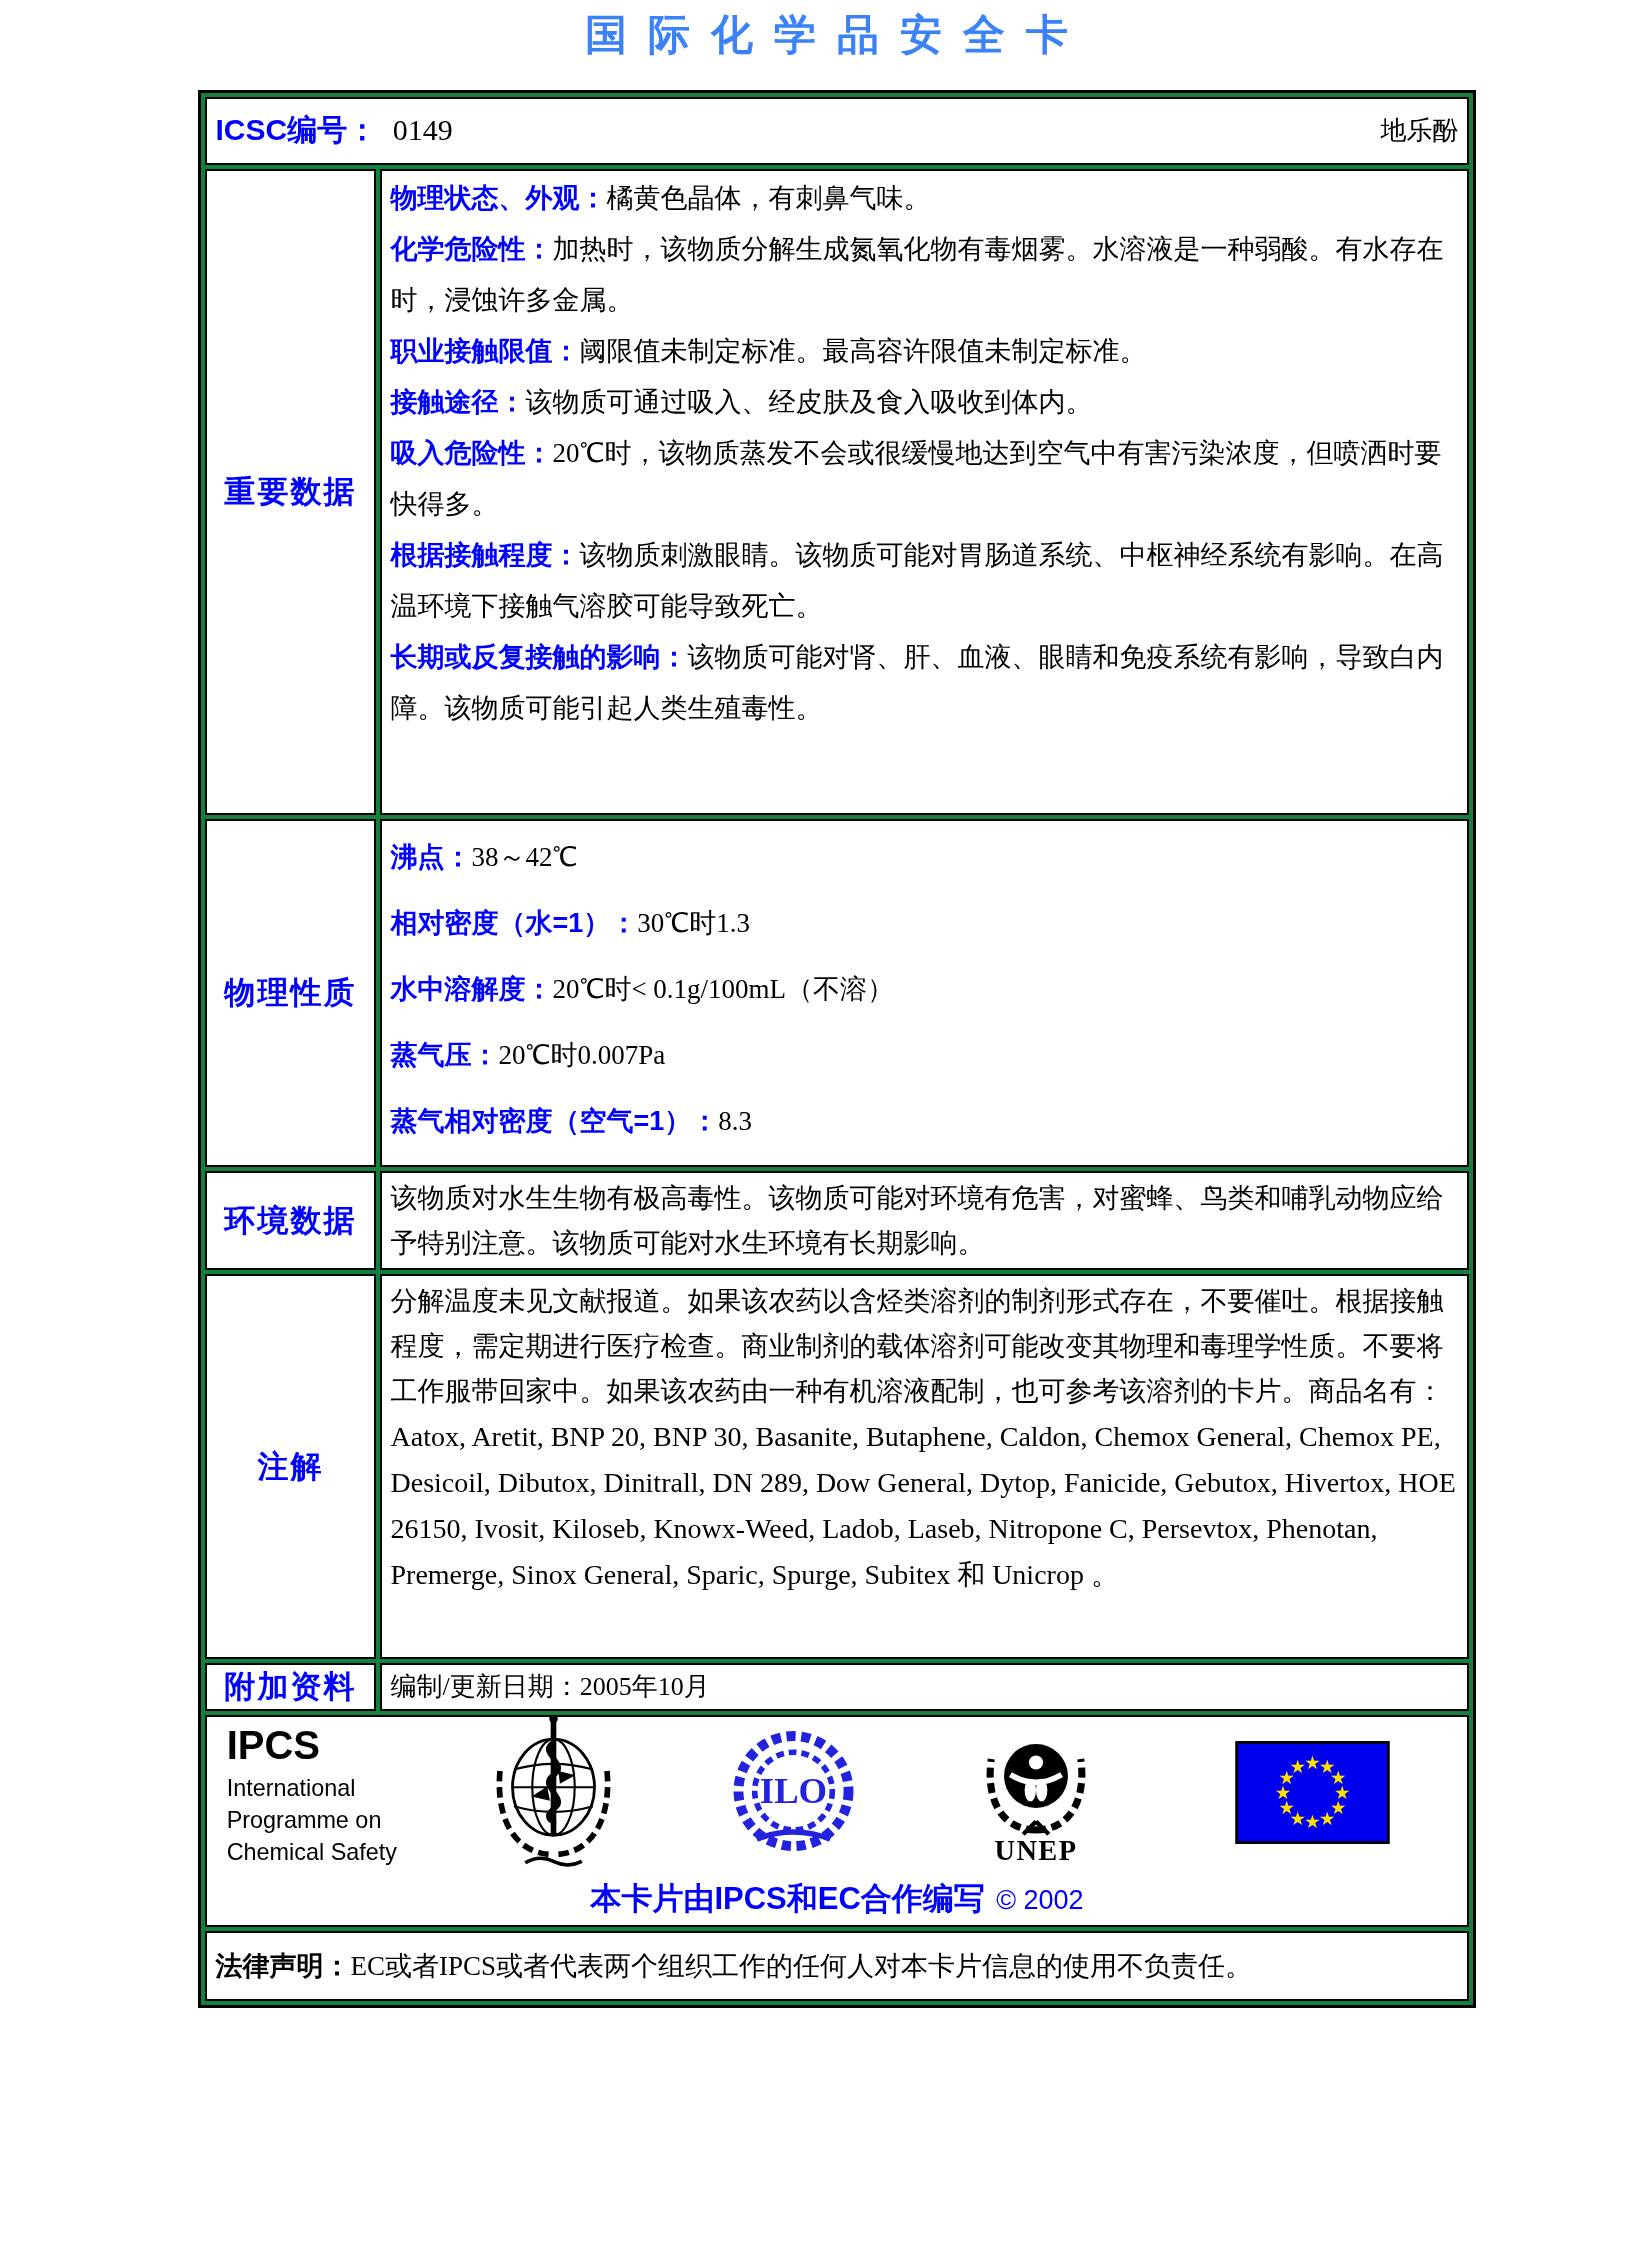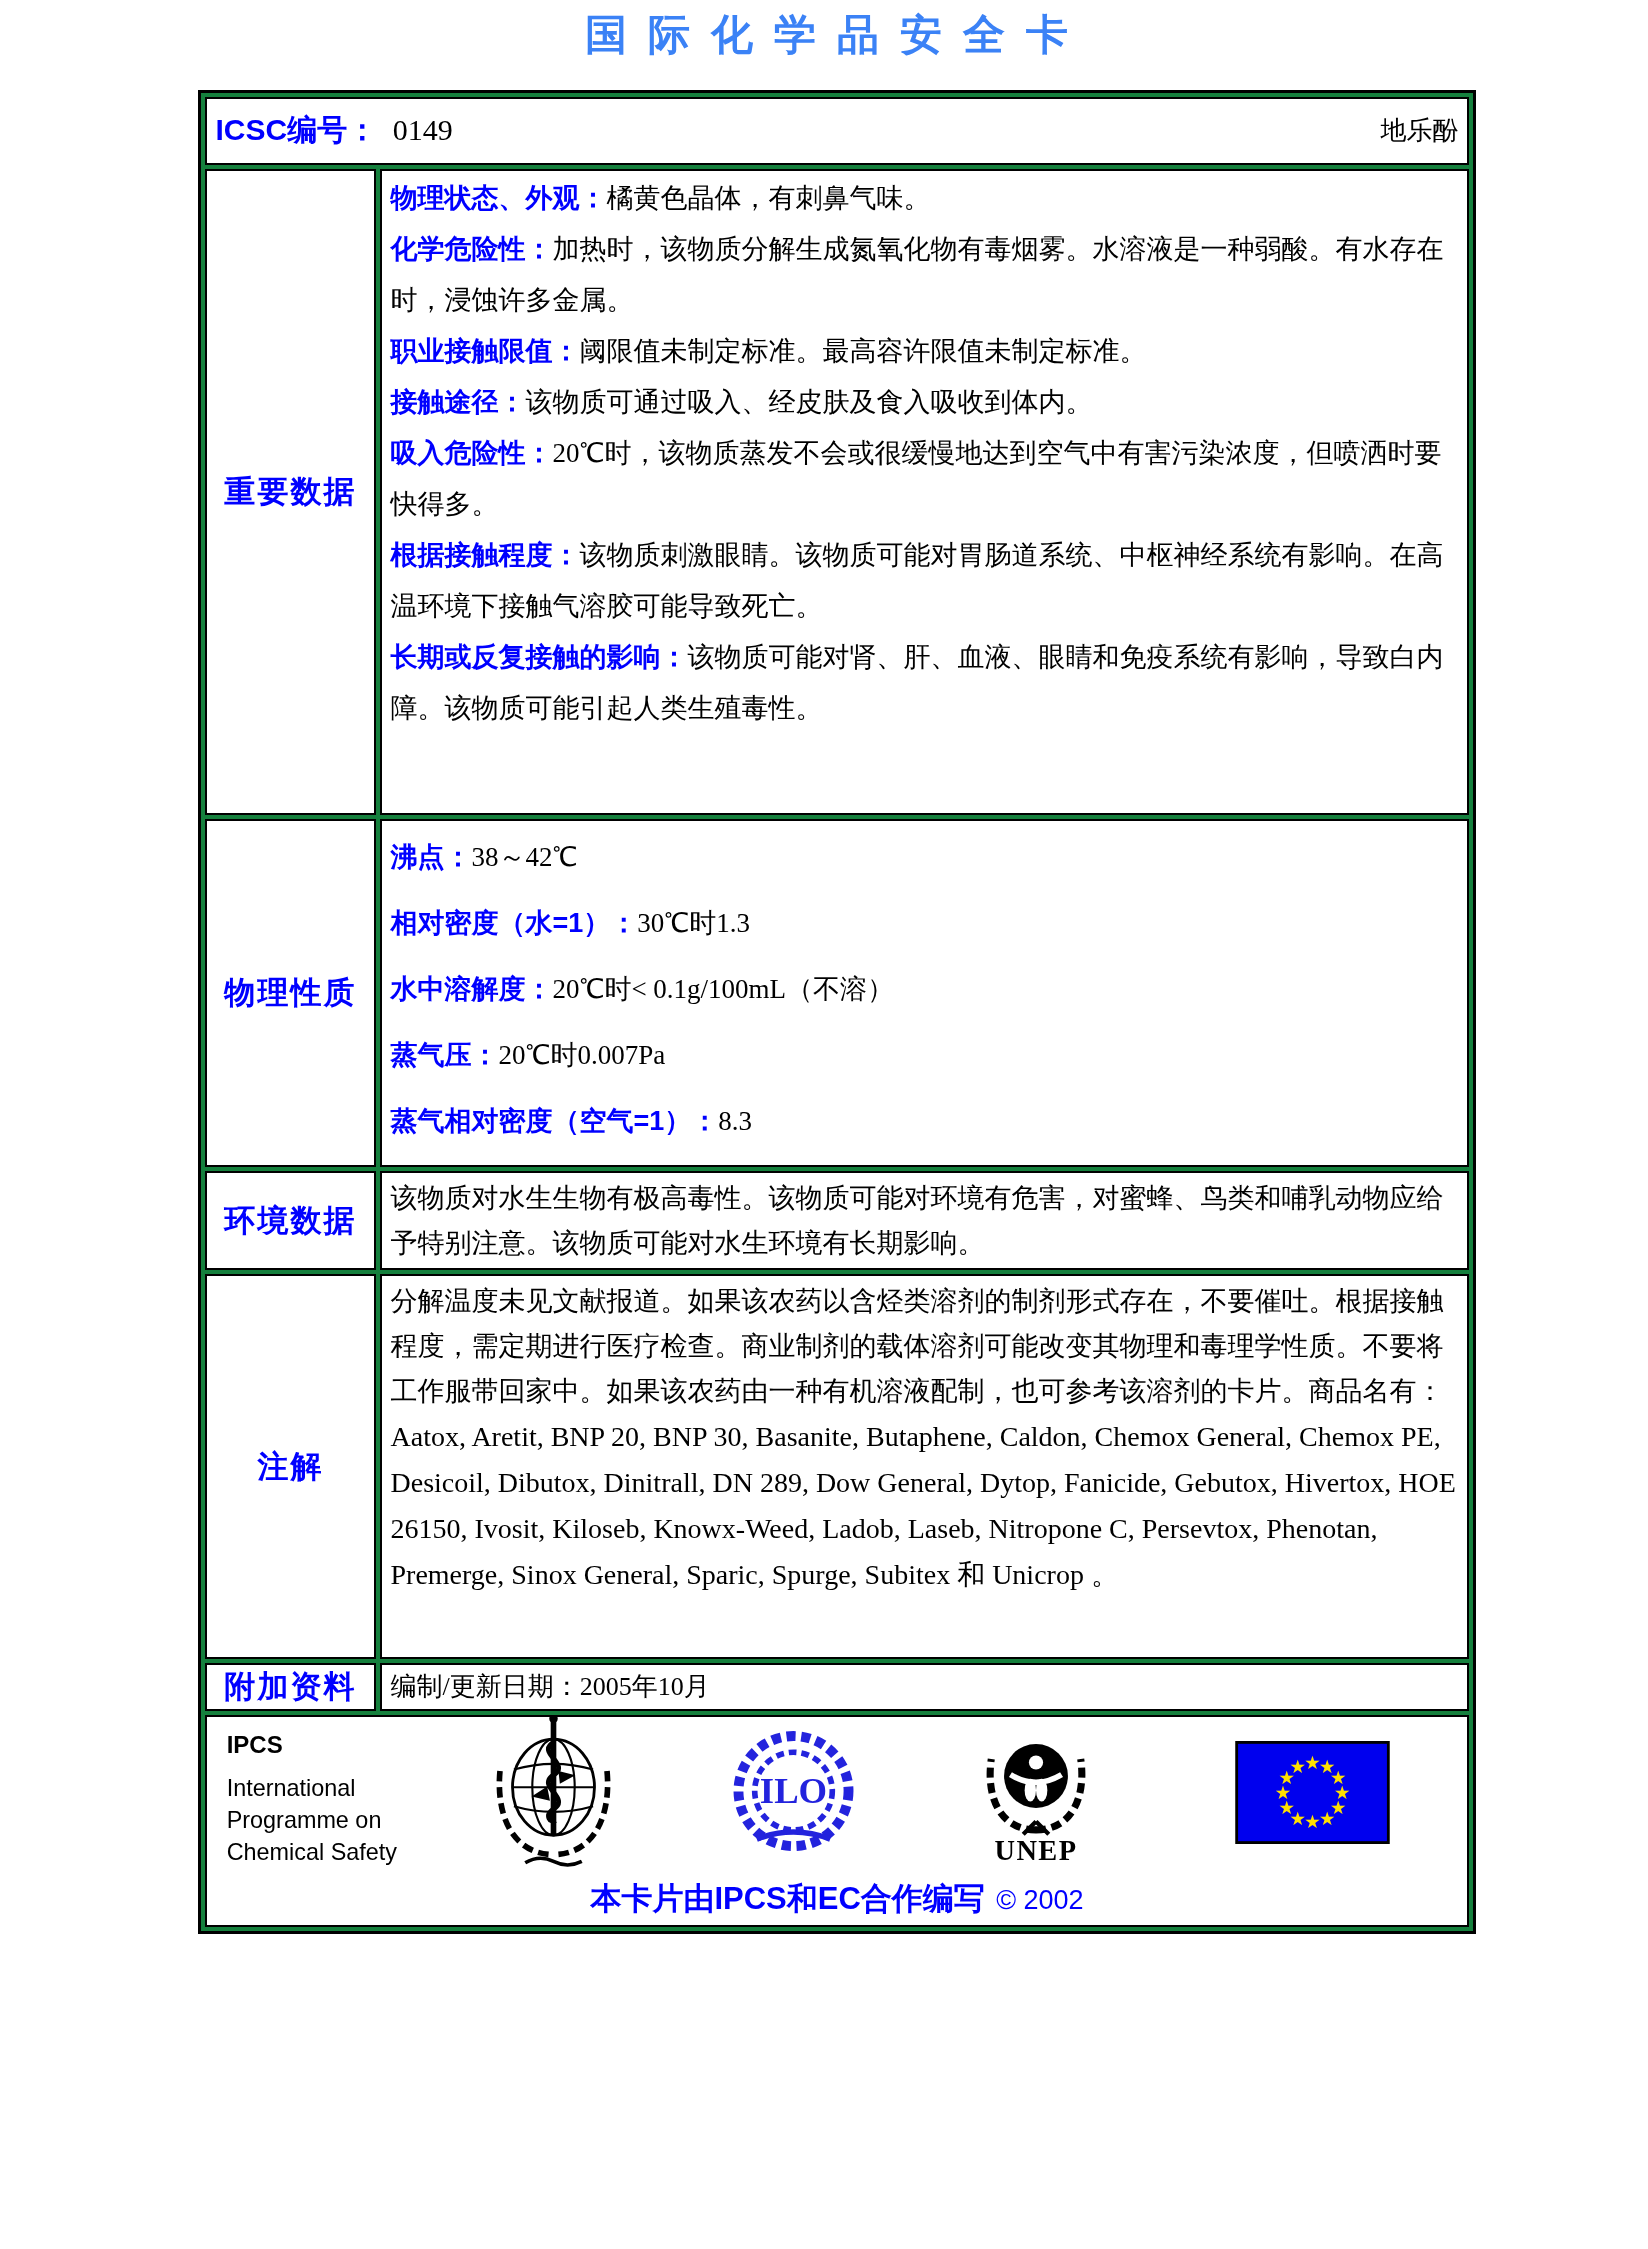--- a/index.html
+++ b/index.html
@@ -100,21 +100,21 @@
     padding: 0 4.2px;
   }
   .ipcs-block {
     width: 183px;
     font-family: "Liberation Sans", sans-serif;
     color: #000000;
     padding-left: 7px;
   }
   .ipcs-acronym {
     font-weight: bold;
-    font-size: 24px;
+    font-size: 40px;
     line-height: 40px;
     margin-bottom: 7px;
   }
   .ipcs-line { font-size: 23.4px; line-height: 32px; }
   .logo-box { flex: 0 0 auto; }
   .logo-who  { margin-left: 79px; }
   .logo-ilo  { margin-left: 112px; }
   .logo-unep { margin-left: 113px; }
   .logo-eu   { margin-left: 133px; }
 
@@ -283,15 +283,20 @@
           </svg>
         </div>
       </div>
 
       <div class="caption-line">
         <span class="caption-main">本卡片由IPCS和EC合作编写</span><span class="caption-copy">© 2002</span>
       </div>
     </td>
   </tr>
 
+  <tr>
+    <td colspan="2" class="content-cell h-legal">
+      <span class="legal-label">法律声明：</span><span>EC或者IPCS或者代表两个组织工作的任何人对本卡片信息的使用不负责任。</span>
+    </td>
+  </tr>
 </tbody>
   </table>
 
 
 </body></html>

